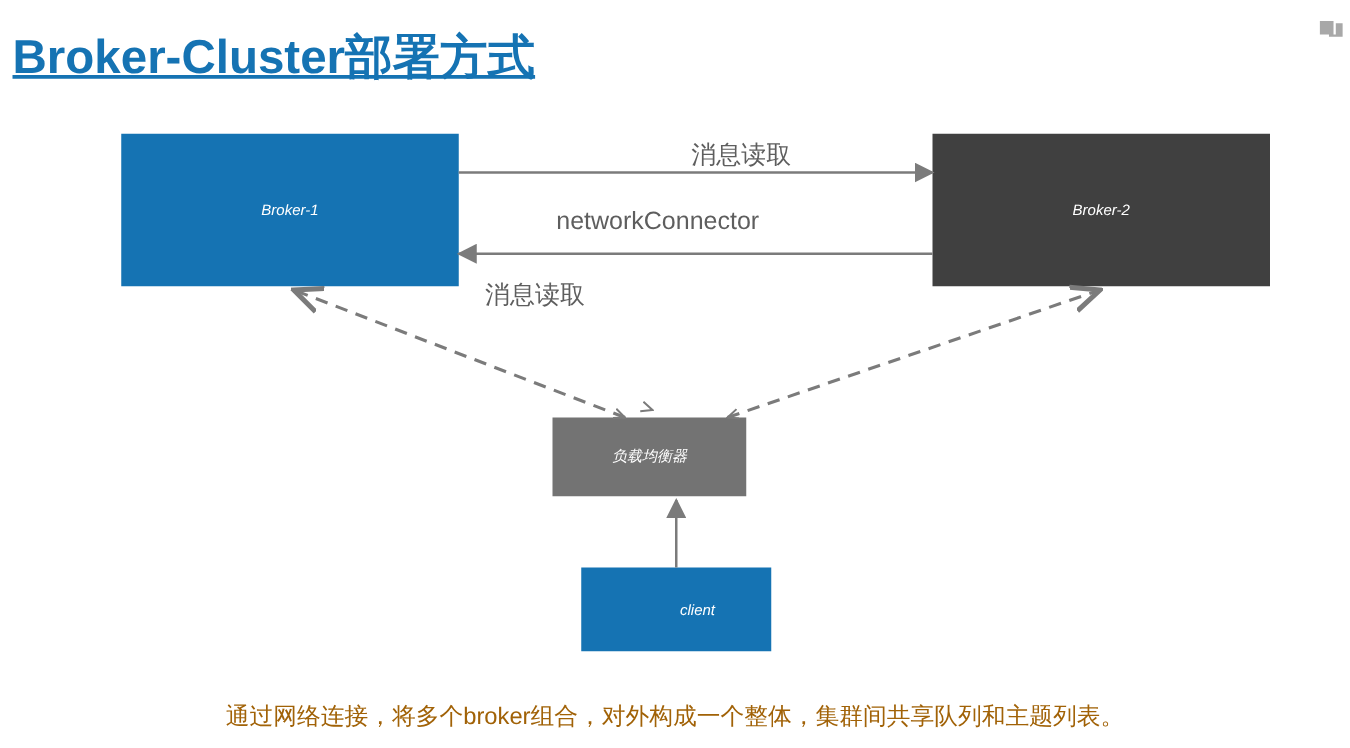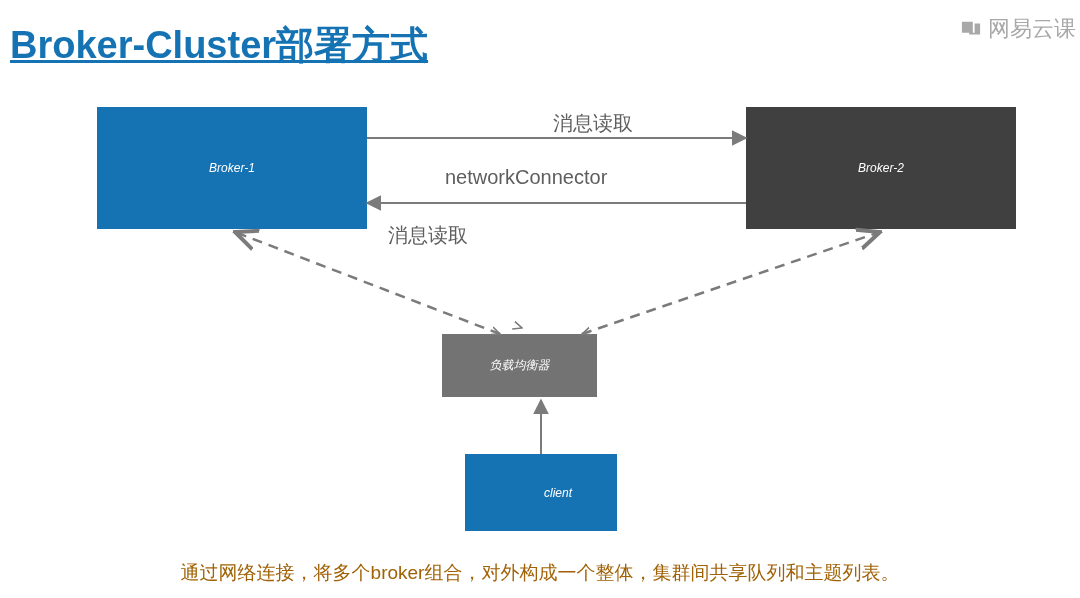--- a/index.html
+++ b/index.html
@@ -51,21 +51,21 @@
       width: 270px; height: 122px;
       background: #404040;
     }
     .lb {
       left: 442px; top: 334px;
       width: 155px; height: 63px;
       background: #737373;
     }
     .client {
       left: 465px; top: 454px;
-      width: 152px; height: 77px;
+      width: 152px; height: 67px;
       background: #1573b3;
       padding-left: 34px;
     }
     .lbl {
       position: absolute;
       color: #5e5e5e;
       font-size: 20px;
     }
     .lbl-top { left: 553px; top: 110px; }
     .lbl-mid { left: 445px; top: 166px; }
@@ -87,21 +87,20 @@
   </style>
 </head>
 <body>
 
 <div class="title">Broker-Cluster部署方式</div>
 
 <div class="watermark">
   <svg viewBox="0 0 24 22">
     <path d="M2 3 L14 3 L14 15 L2 15 Z M16 5 L22 5 L22 17 L10 17 L10 15 L16 15 Z"></path>
   </svg>
-  <span>网易云课</span>
 </div>
 
 <div class="box broker1">
   <span>Broker-1</span>
 </div>
 <div class="box broker2">
   <span>Broker-2</span>
 </div>
 <div class="box lb">
   <span>负载均衡器</span>

